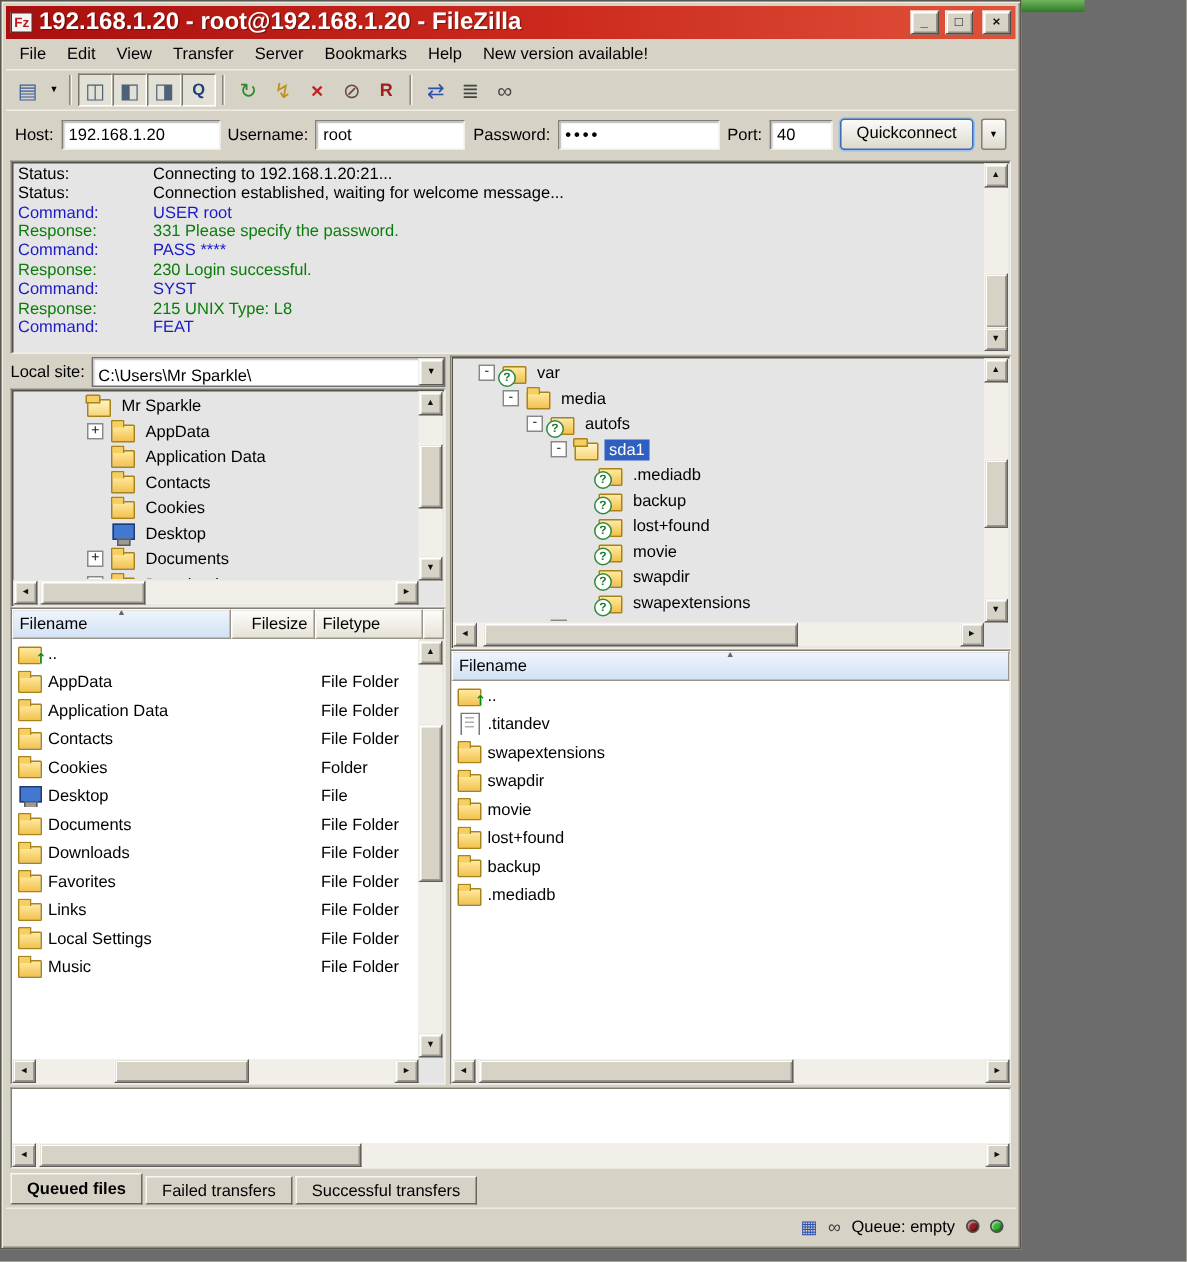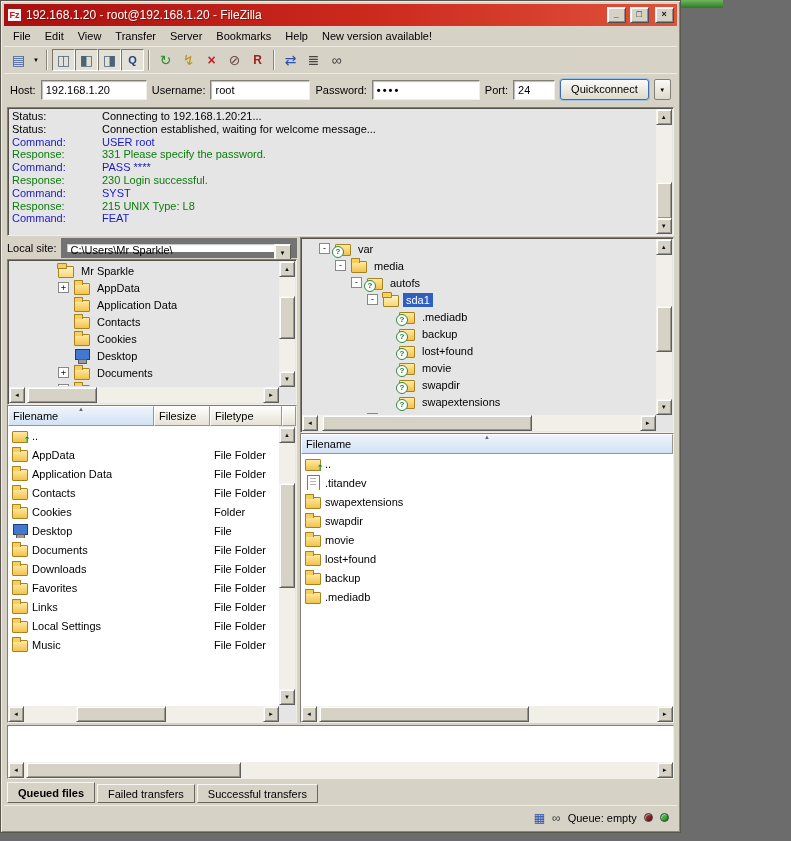--- a/index.html
+++ b/index.html
@@ -3,21 +3,21 @@
 <meta charset="utf-8">
 <style>
 *{box-sizing:border-box;margin:0;padding:0}
 html,body{width:791px}
 body{font:11px "Liberation Sans","DejaVu Sans",sans-serif;color:#000;background:#6c6c6c}
 .screen{width:791px;height:841px;display:flex;flex-direction:row;overflow:hidden}
 .window{height:833px;background:#d6d2c6;padding:3px;display:flex;flex-direction:column;border:1px solid #5a574e;box-shadow:inset 1px 1px 0 #efece2,inset -1px -1px 0 #8a867a}
 
 .titlebar{flex:none;height:22px;background:linear-gradient(90deg,#a90f0f,#cc2a1d 55%,#e0523a);display:flex;align-items:center;gap:4px;padding:0 3px}
 .logo{flex:none;width:15px;height:14px;background:#f4f4f4;border:1px solid #7d2020;color:#c01818;font-weight:bold;font-size:9px;line-height:12px;text-align:center}
-.title-text{flex:1;color:#fff;font-weight:normal;font-size:12px;white-space:nowrap;overflow:hidden;text-shadow:1px 1px 0 rgba(0,0,0,.35)}
+.title-text{flex:1;color:#fff;font-weight:bold;font-size:16px;white-space:nowrap;overflow:hidden;text-shadow:1px 1px 0 rgba(0,0,0,.35)}
 .win-btn{flex:none;width:19px;height:16px;background:#d6d2c6;border:1px solid;border-color:#f8f6f0 #4e4e4e #4e4e4e #f8f6f0;box-shadow:inset 1px 1px 0 #fff,inset -1px -1px 0 #928e82;font-size:9px;font-weight:bold;line-height:13px;text-align:center;color:#111}
 .win-btn.close{margin-left:2px}
 
 .menubar{flex:none;height:21px;display:flex;align-items:center;padding:0 2px;border-bottom:1px solid #efece2}
 .menu-item{padding:3px 7px;white-space:nowrap}
 .toolbar{flex:none;height:27px;display:flex;align-items:center;padding:0 3px;border-bottom:1px solid #efece2}
 .tbtn{width:23px;height:22px;display:flex;align-items:center;justify-content:center;font-size:14px;flex:none}
 .tbtn.pressed{border:1px solid;border-color:#7a766c #fff #fff #7a766c;background:#e3e0d6}
 .tdd{width:12px;height:22px;display:flex;align-items:center;justify-content:center;font-size:6px;flex:none}
 .tsep{width:2px;height:20px;border-left:1px solid #8a867a;border-right:1px solid #f6f4ee;margin:0 4px;flex:none}
@@ -46,21 +46,21 @@
 .vs .t{top:0;left:0}.vs .b{bottom:0;left:0}
 .hs .l{left:0;top:0}.hs .r{right:0;top:0}
 .sb-thumb{position:absolute;left:0;width:16px;background:#d6d2c6;border:1px solid;border-color:#f6f4ee #5e5e5e #5e5e5e #f6f4ee;box-shadow:inset 1px 1px 0 #fff,inset -1px -1px 0 #99958b}
 .sb-thumbh{position:absolute;top:0;height:16px;background:#d6d2c6;border:1px solid;border-color:#f6f4ee #5e5e5e #5e5e5e #f6f4ee;box-shadow:inset 1px 1px 0 #fff,inset -1px -1px 0 #99958b}
 
 .main{flex:1;display:flex;padding:0 3px;gap:3px;min-height:0}
 .pane{display:flex;flex-direction:column;min-width:0}
 .pane.local{width:290px;flex:none}
 .pane.remote{flex:1}
 .pane-head{flex:none;height:22px;display:flex;align-items:center;gap:4px;padding:1px 0}
-.combo{flex:1;height:20px;background:#fff;border:6px solid #737373;box-shadow:inset 1px 1px 1px rgba(60,60,60,.3);display:flex;align-items:flex-start;min-width:0}
+.combo{flex:1;height:20px;background:#fff;border:1px solid #737373;box-shadow:inset 1px 1px 1px rgba(60,60,60,.3);display:flex;align-items:flex-end;min-width:0}
 .combo-text{flex:1;padding:0 4px;white-space:nowrap;overflow:hidden}
 .combo-btn{flex:none;width:17px;height:18px;background:#d6d2c6;border:1px solid;border-color:#f8f6f0 #5e5a52 #5e5a52 #f8f6f0;box-shadow:inset 1px 1px 0 #fff;font-size:6px;display:flex;align-items:center;justify-content:center}
 
 .treebox{flex:none;position:relative;overflow:hidden}
 .pane.local .treebox{height:146px}
 .pane.remote .treebox{height:196px}
 .tree{position:absolute;top:2px;left:2px;right:18px;bottom:18px;overflow:hidden}
 .trow{display:flex;align-items:center;height:17px;white-space:nowrap}
 .exp{flex:none;width:11px;height:11px;margin-right:4px;border:1px solid #888;background:#fff;font:9px/9px "DejaVu Sans Mono",monospace;text-align:center;color:#222}
 .exp:empty{visibility:hidden}
@@ -160,21 +160,21 @@
   </div>
 
   <div class="quickbar">
     <span>Host:</span>
     <span class="qinput" style="width:106px">192.168.1.20</span>
     <span>Username:</span>
     <span class="qinput" style="width:100px">root</span>
     <span>Password:</span>
     <span class="qinput pwd" style="width:108px">••••</span>
     <span>Port:</span>
-    <span class="qinput" style="width:42px">24</span>
+    <span class="qinput" style="width:42px">40</span>
     <span class="qc-btn">Quickconnect</span>
     <span class="qc-dd">▼</span>
   </div>
 
   <div class="log-wrap deep">
     <div class="log-lines">
 
     <div class="logline v-status">
           <span class="loglabel">Status:</span><span>Connecting to 192.168.1.20:21...</span>
         </div>
@@ -271,21 +271,21 @@
         </div>
         <div class="hs abs" style="left:1px;right:17px;bottom:1px">
           <span class="sb-btn l">◄</span>
           <span class="sb-thumbh" style="left:18px;width:70px"></span>
           <span class="sb-btn r">►</span>
         </div>
       </div>
       <div class="listbox deep">
         <div class="list-head">
           <span class="hcell sorted" style="width:146px"><span class="sortmark">▲</span><span>Filename</span></span>
-          <span class="hcell" style="width:56px;">Filesize</span>
+          <span class="hcell" style="width:56px;text-align:right">Filesize</span>
           <span class="hcell" style="width:72px">Filetype</span>
           <span class="hcell" style="flex:1"></span>
         </div>
         <div class="rows">
 
         <div class="lrow">
               <span class="cell name">
                   <span class="ic v-folder-up"></span>
                   <span>..</span>
                 </span>

